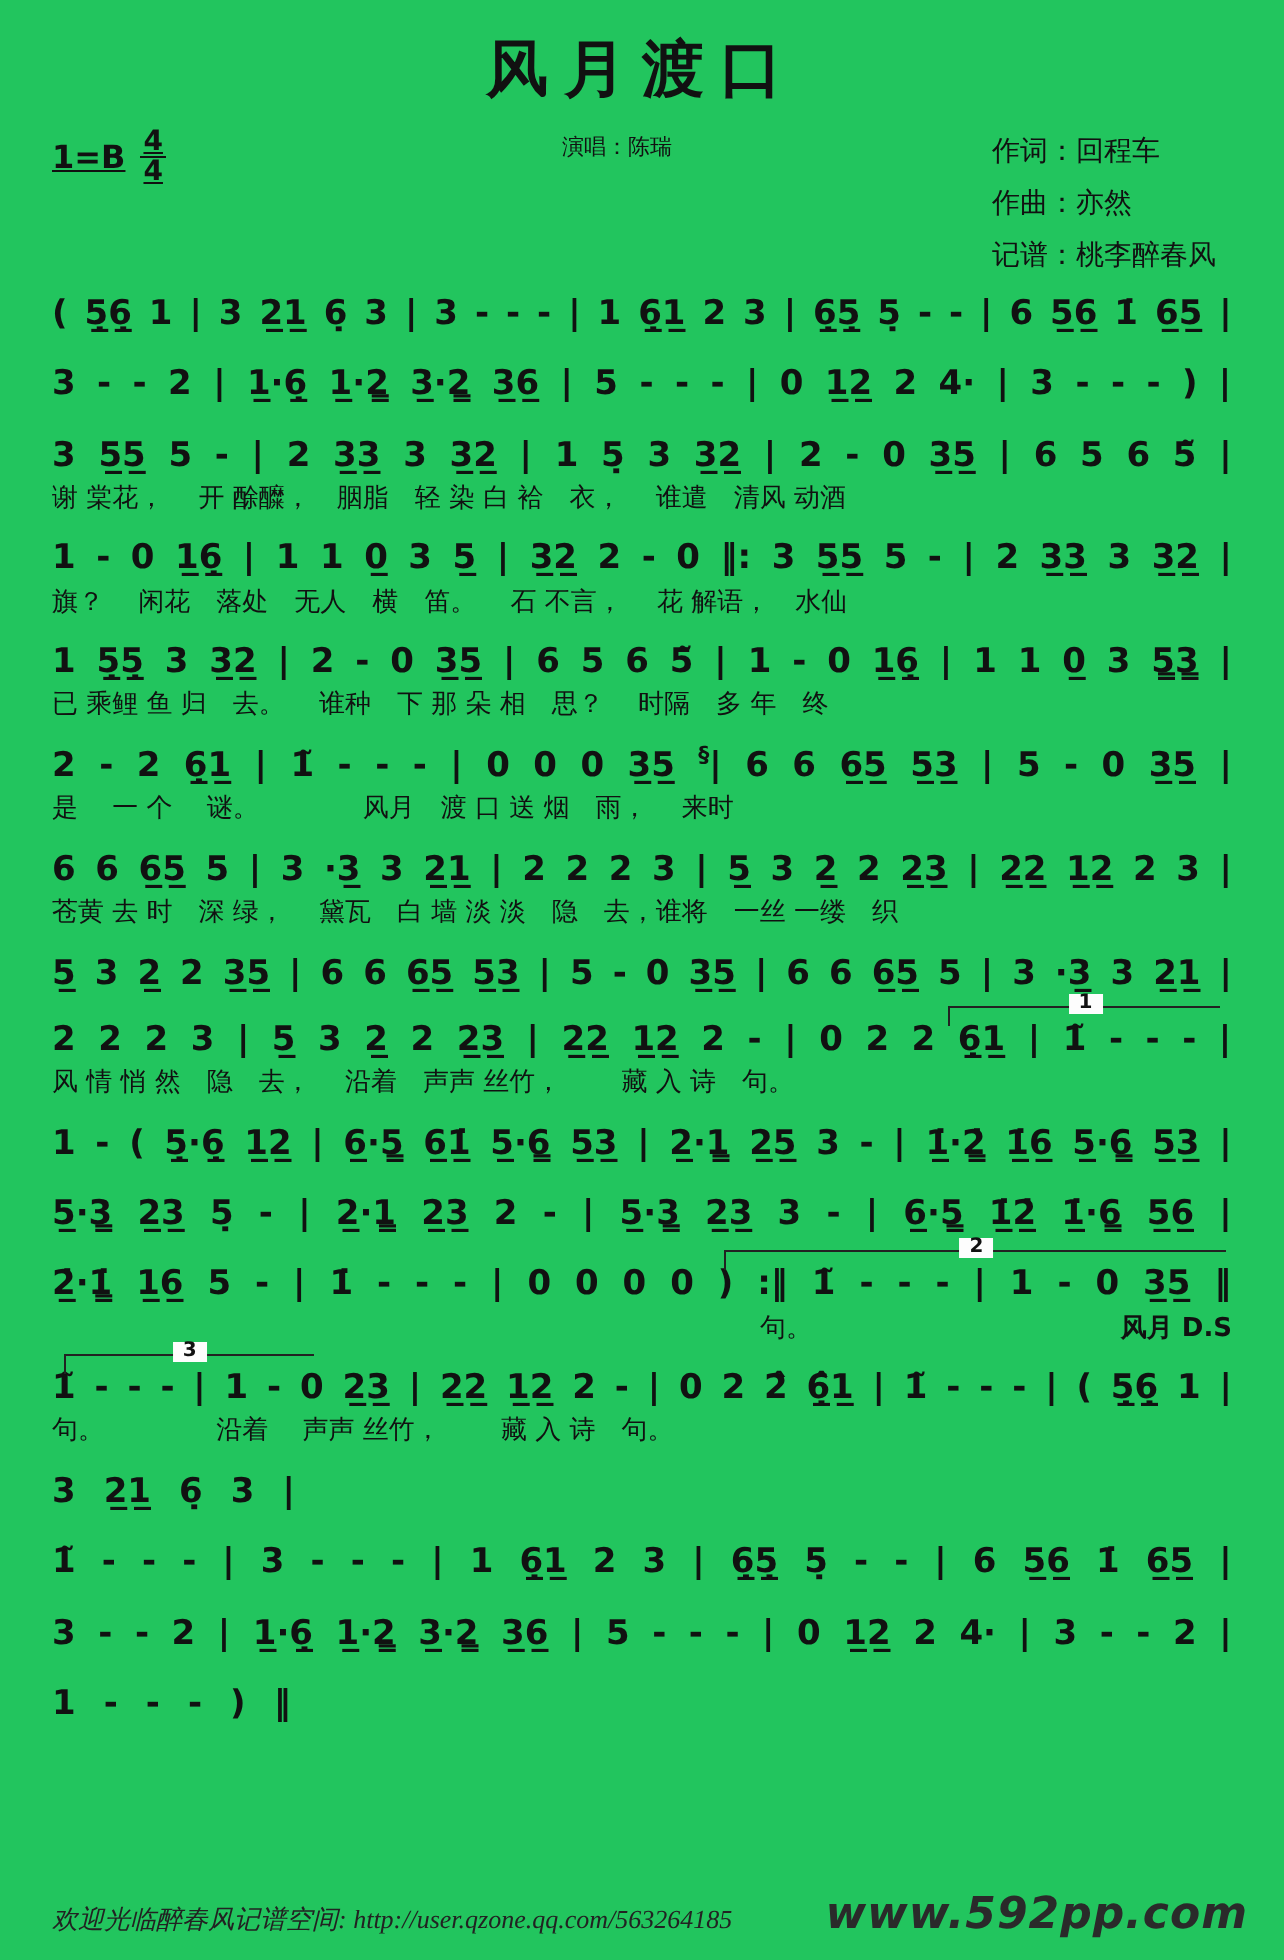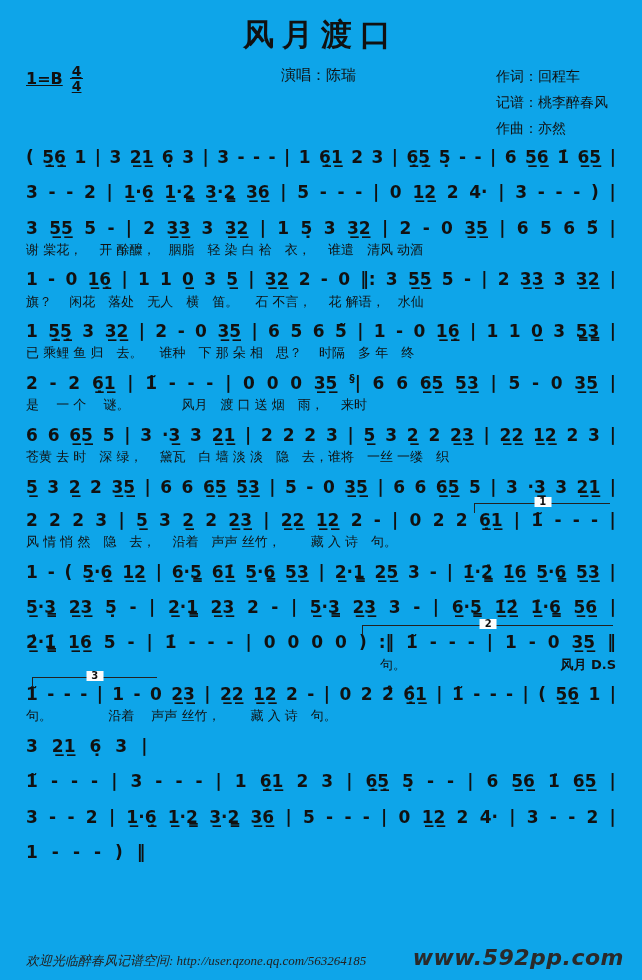--- a/index.html
+++ b/index.html
@@ -1,33 +1,33 @@
 <!DOCTYPE html>
 <html><head>
 <meta charset="utf-8">
 <style>
   html,body{margin:0;padding:0;background:#e8e8e8;}
   .page{
-    width:642px;height:980px;margin:0 auto;background:#0ea5e9;color:#111;
+    width:642px;height:980px;margin:0 auto;background:#22c55e;color:#111;
     font-family:"DejaVu Sans","Liberation Sans",sans-serif;
     position:relative;overflow:hidden;box-sizing:border-box;
     padding:10px 26px 0 26px;
   }
   
   .title{
     text-align:center;font-family:"Liberation Serif","DejaVu Serif",serif;
     font-weight:bold;font-size:31px;letter-spacing:8px;margin:4px 0 6px 0;
   }
   .meta{position:relative;height:78px;font-family:"Liberation Serif","DejaVu Serif",serif;}
   .keysig{position:absolute;left:0;top:2px;display:flex;align-items:center;gap:7px;
     font-family:"DejaVu Sans",sans-serif;font-weight:bold;font-size:16px;text-decoration:underline;}
   .meter{display:inline-flex;flex-direction:column;align-items:center;line-height:1;font-size:14px;}
   .meter .num{padding:0 2px;}
   .meter .den{border-top:1.5px solid #111;padding:0 2px;}
-  .performer{position:absolute;left:255px;top:4px;font-size:15px;}
+  .performer{position:absolute;left:255px;top:4px;font-size:11px;}
   .credits{position:absolute;right:8px;top:2px;font-size:14px;line-height:1.85;}
   
   .score{margin-top:2px;}
   .line{position:relative;padding-top:5px;margin-bottom:9px;}
   .line.has-lyrics{margin-bottom:7px;}
   .music{
     display:flex;justify-content:space-between;align-items:baseline;
     font-weight:bold;font-size:17px;line-height:1.25;white-space:pre;
   }
   .music.loose{justify-content:flex-start;gap:14px;}
@@ -68,22 +68,22 @@
     <div class="keysig">
       <span>1=B</span>
       <span class="meter">
         <span class="num">4</span>
         <span class="den">4</span>
       </span>
     </div>
     <div class="performer">演唱：陈瑞</div>
     <div class="credits">
       <div>作词：回程车</div>
+      <div>作曲：亦然</div>
       <div>记谱：桃李醉春风</div>
-      <div>作曲：亦然</div>
     </div>
   </div>
 
   <div class="score" id="score">
       <div class="line">
         <div class="music"><span class="tok">(</span><span class="tok">5̣̲6̣̲</span><span class="tok">1</span><span class="tok">|</span><span class="tok">3</span><span class="tok">2̲1̲</span><span class="tok">6̣</span><span class="tok">3</span><span class="tok">|</span><span class="tok">3</span><span class="tok">-</span><span class="tok">-</span><span class="tok">-</span><span class="tok">|</span><span class="tok">1</span><span class="tok">6̣̲1̲</span><span class="tok">2</span><span class="tok">3</span><span class="tok">|</span><span class="tok">6̣̲5̣̲</span><span class="tok">5̣</span><span class="tok">-</span><span class="tok">-</span><span class="tok">|</span><span class="tok">6</span><span class="tok">5̲6̲</span><span class="tok">1̇</span><span class="tok">6̲5̲</span><span class="tok">|</span></div>
       </div>
       <div class="line">
         <div class="music"><span class="tok">3</span><span class="tok">-</span><span class="tok">-</span><span class="tok">2</span><span class="tok">|</span><span class="tok">1̲·6̣̲</span><span class="tok">1̲·2̳</span><span class="tok">3̲·2̳</span><span class="tok">3̲6̲</span><span class="tok">|</span><span class="tok">5</span><span class="tok">-</span><span class="tok">-</span><span class="tok">-</span><span class="tok">|</span><span class="tok">0</span><span class="tok">1̲2̲</span><span class="tok">2</span><span class="tok">4·</span><span class="tok">|</span><span class="tok">3</span><span class="tok">-</span><span class="tok">-</span><span class="tok">-</span><span class="tok">)</span><span class="tok">|</span></div>
       </div>

